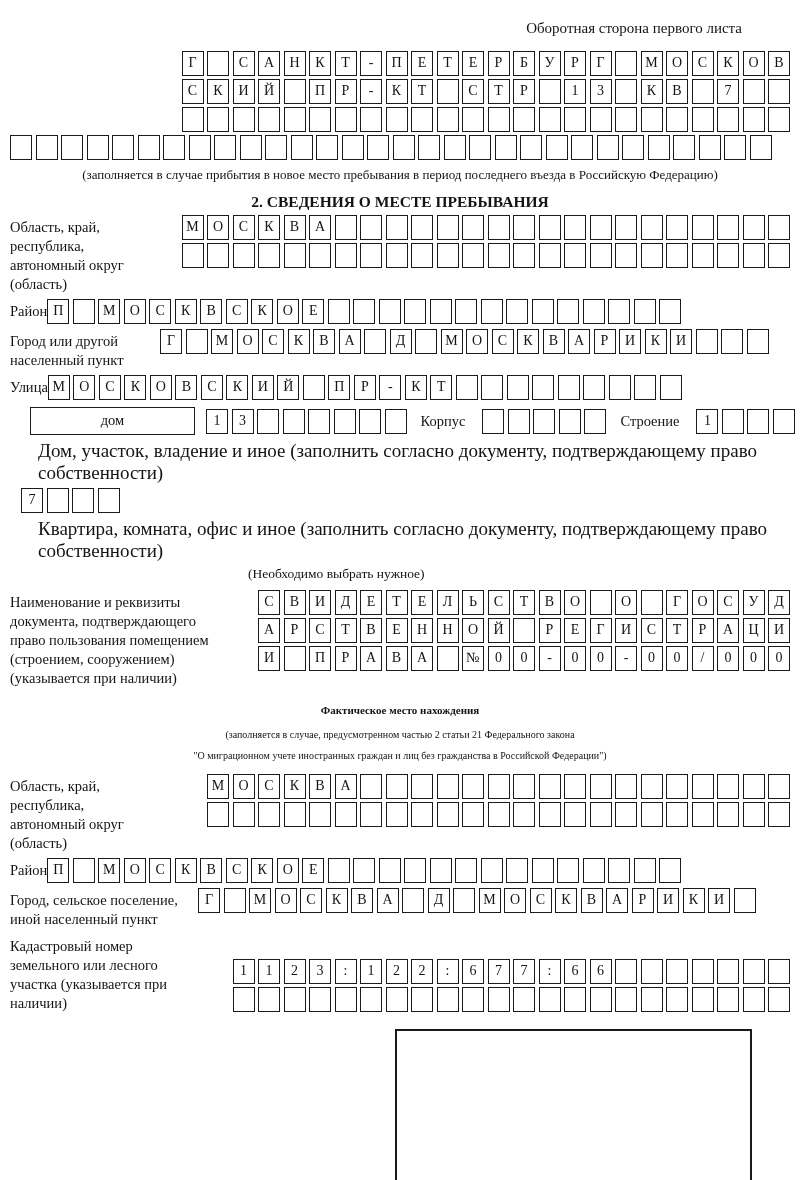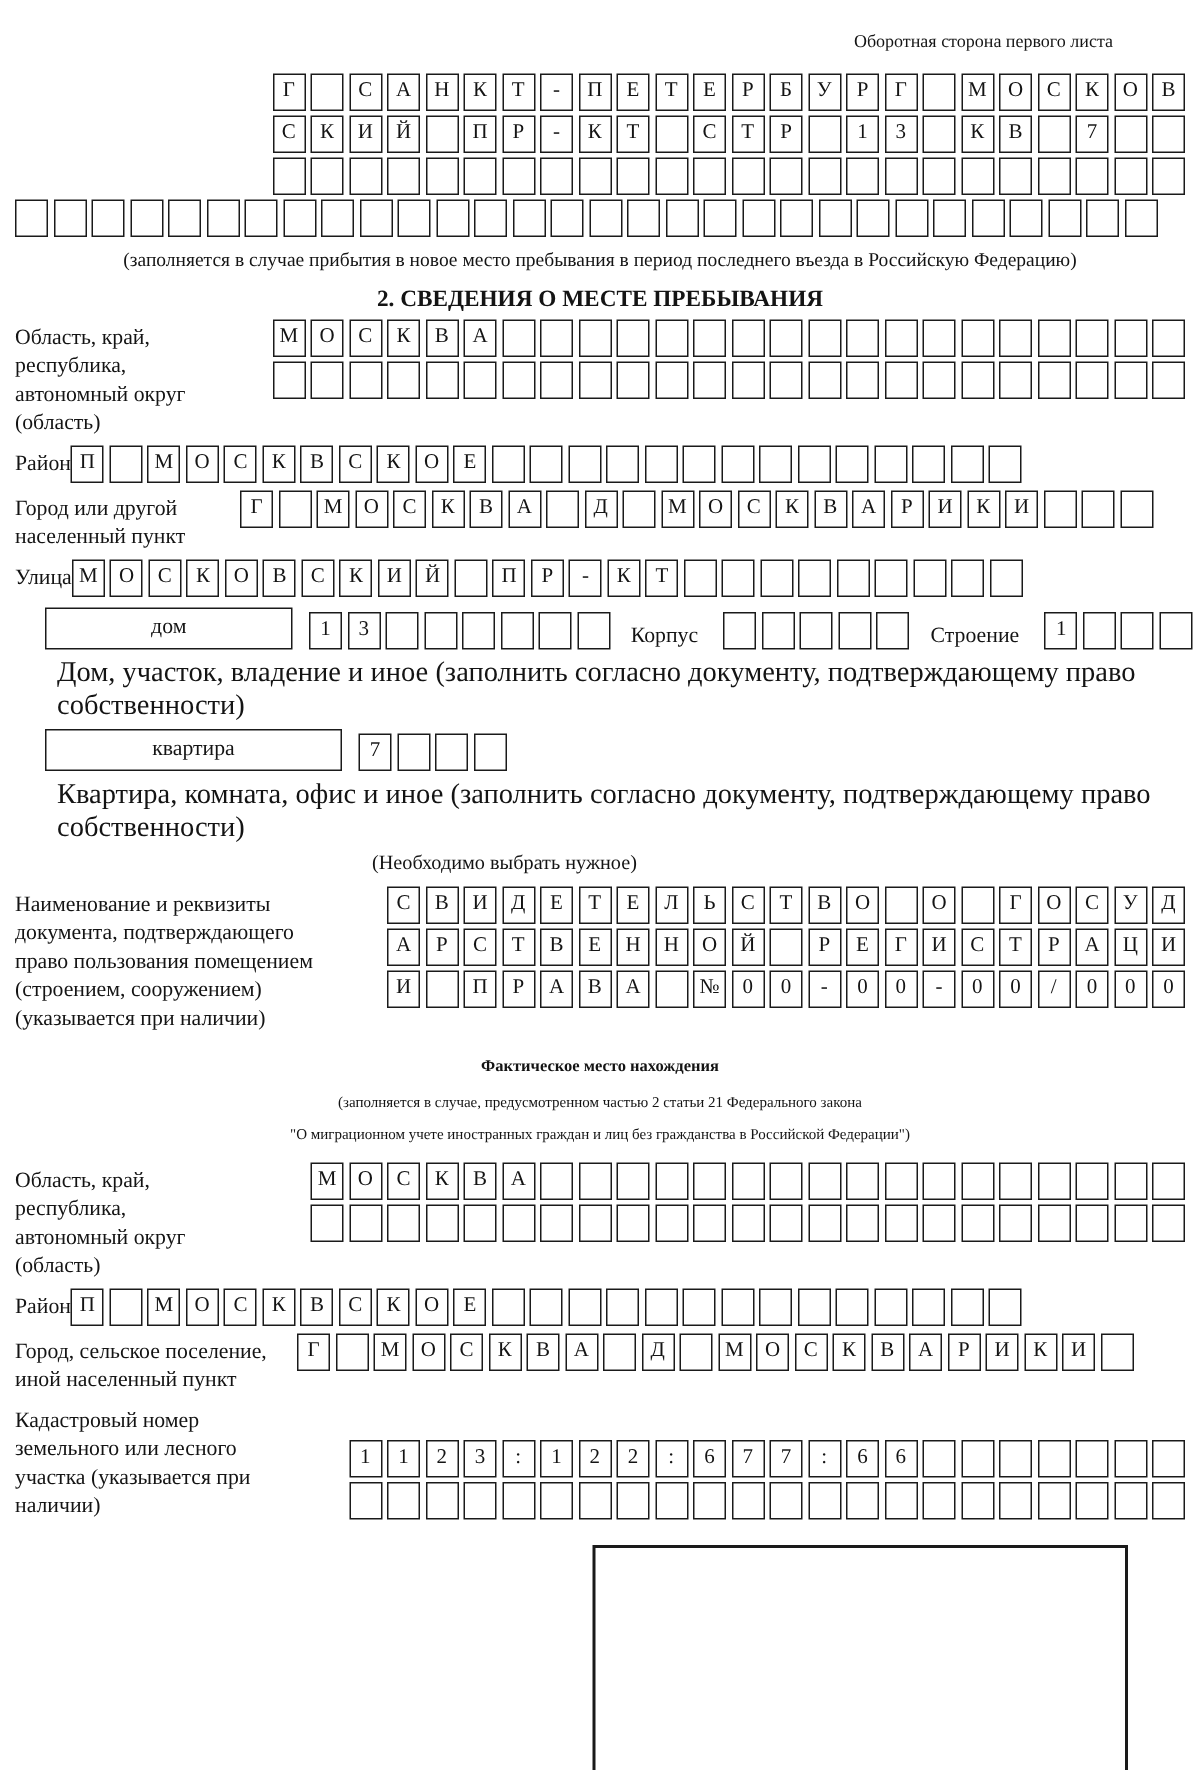--- a/index.html
+++ b/index.html
@@ -5,41 +5,41 @@
   * { box-sizing: border-box; }
   html,body { margin:0; padding:0; }
   body {
     width:800px; height:1180px; overflow:hidden;
     background:#ffffff; color:#141414;
     font-family:"Liberation Serif","DejaVu Serif",serif;
     font-size:14.5px;
   }
   .page { width:800px; height:1180px; padding:0 10px; }
 
-  .header-note { text-align:right; padding:20px 48px 0 0; font-size:12px; }
+  .header-note { text-align:right; padding:20px 48px 0 0; font-size:15px; }
 
   
   .frow { display:flex; align-items:flex-start; margin-top:5px; }
   .flabel { line-height:19px; padding-top:3px; flex:none; }
   .cells-col { margin-left:auto; display:flex; flex-direction:column; gap:3px; flex:none; }
   .cells { display:flex; gap:3.5px; flex:none; }
   .cell {
     width:22px; height:25px; flex:none;
     border:1.5px solid #1a1a1a;
     text-align:center; font-size:14px; line-height:21px;
     font-family:"Liberation Serif","DejaVu Serif",serif;
   }
   .row-full { margin:3px 0 0 0; }
 
   .note-center { text-align:center; font-size:13px; margin-top:7px; }
   .note-left   { font-size:19px; margin:5px 0 2px 28px; }
   .sec-title   { text-align:center; font-weight:bold; font-size:15.5px; margin:10px 0 4px; }
 
   
-  .house-row { display:flex; align-items:flex-end; margin-top:7px; }
+  .house-row { display:flex; align-items:center; margin-top:7px; }
   .fieldbox {
     border:1.5px solid #1a1a1a; height:28px; line-height:25px;
     text-align:center; margin-left:20px; flex:none; font-size:14.5px;
   }
   .fieldbox.dom  { width:165px; }
   .fieldbox.kv   { width:198px; }
   .house-row .cells { margin-left:11px; }
   .inline-lbl { margin:0 6px 0 14px; flex:none; }
 
   
@@ -359,21 +359,20 @@
     <div class="cells">
         <span class="cell">1</span>
         <span class="cell"></span>
         <span class="cell"></span>
         <span class="cell"></span>
       </div>
   </div>
   <div class="note-left">Дом, участок, владение и иное (заполнить согласно документу, подтверждающему право собственности)</div>
 
   <div class="house-row" style="margin-top:4px;">
-    <div class="fieldbox kv">квартира</div>
     <div class="cells">
         <span class="cell">7</span>
         <span class="cell"></span>
         <span class="cell"></span>
         <span class="cell"></span>
       </div>
   </div>
   <div class="note-left">Квартира, комната, офис и иное (заполнить согласно документу, подтверждающему право собственности)</div>
 
   <div class="stay-note">(Необходимо выбрать нужное)</div>

